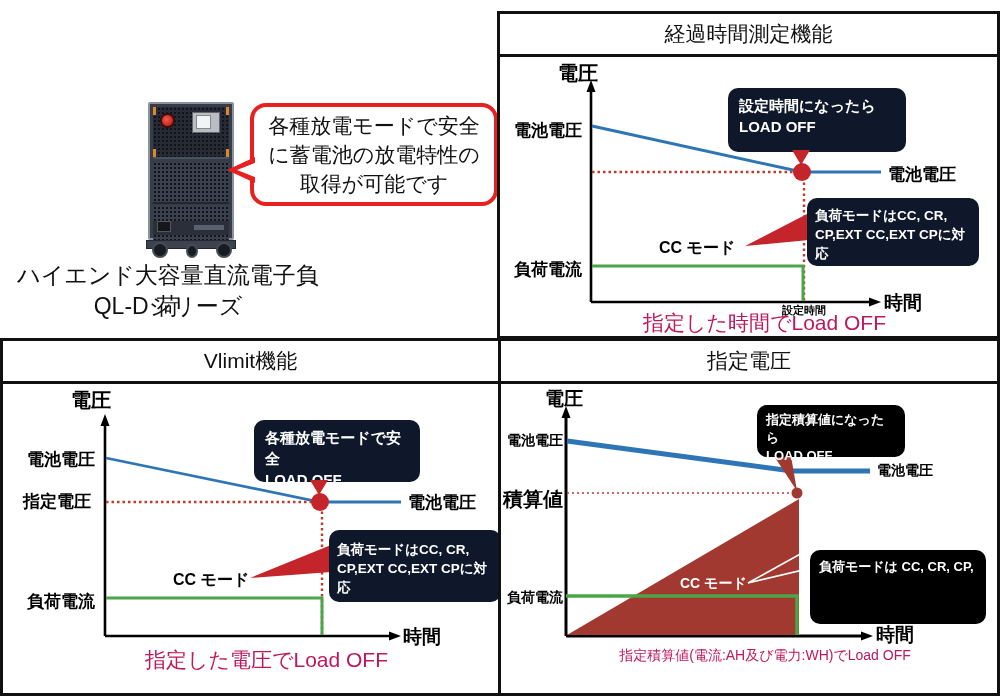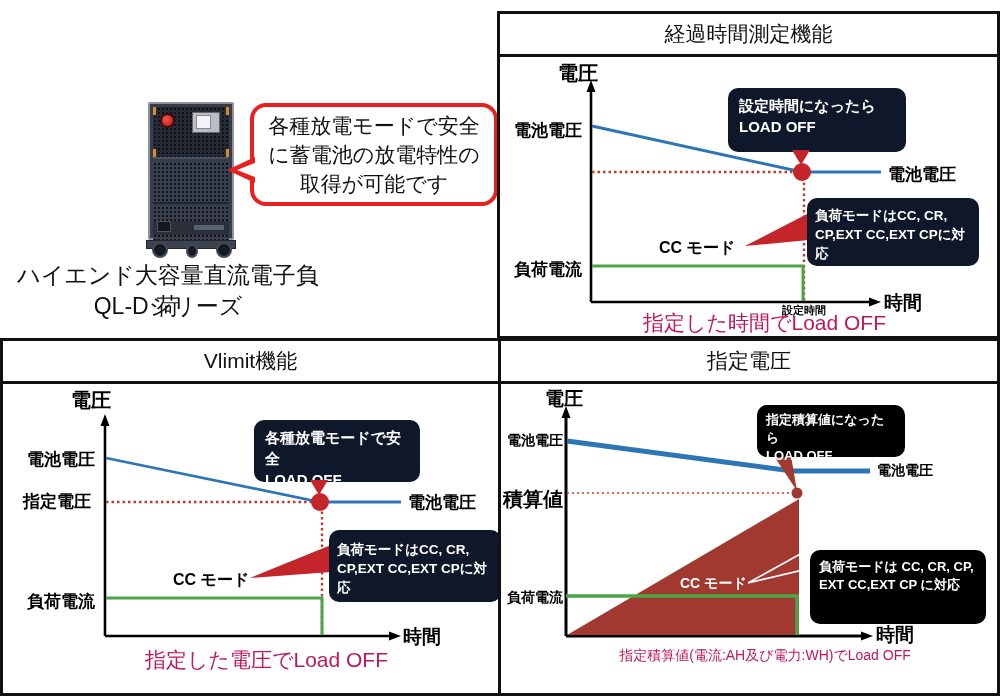--- a/index.html
+++ b/index.html
@@ -186,19 +186,18 @@
       <div class="lbl" style="left:376px;top:78px;font-size:14px;">電池電圧</div>
       <div class="lbl rt" style="left:2px;top:205px;width:60px;font-size:14px;">負荷電流</div>
       <div class="lbl" style="left:179px;top:191px;font-size:14px;color:#fff;">CC モード</div>
       <div class="lbl" style="left:375px;top:238px;font-size:19px;">時間</div>
       <div class="callout brick" style="left:256px;top:21px;width:148px;height:52px;font-size:13px;padding:6px 9px;">
         <div>指定積算値になったら</div>
         <div>LOAD OFF</div>
       </div>
       <div class="callout brick" style="left:309px;top:166px;width:176px;height:74px;font-size:13px;padding:8px 9px;">
         <div>負荷モードは CC, CR, CP,</div>
-        <div>EXT CC,EXT CP に対応</div>
       </div>
       <div class="caption" style="top:263px;font-size:14px;">指定積算値(電流:AH及び電力:WH)でLoad OFF</div>
     </div>
   </div>
 
 </div>
 
 </body></html>

